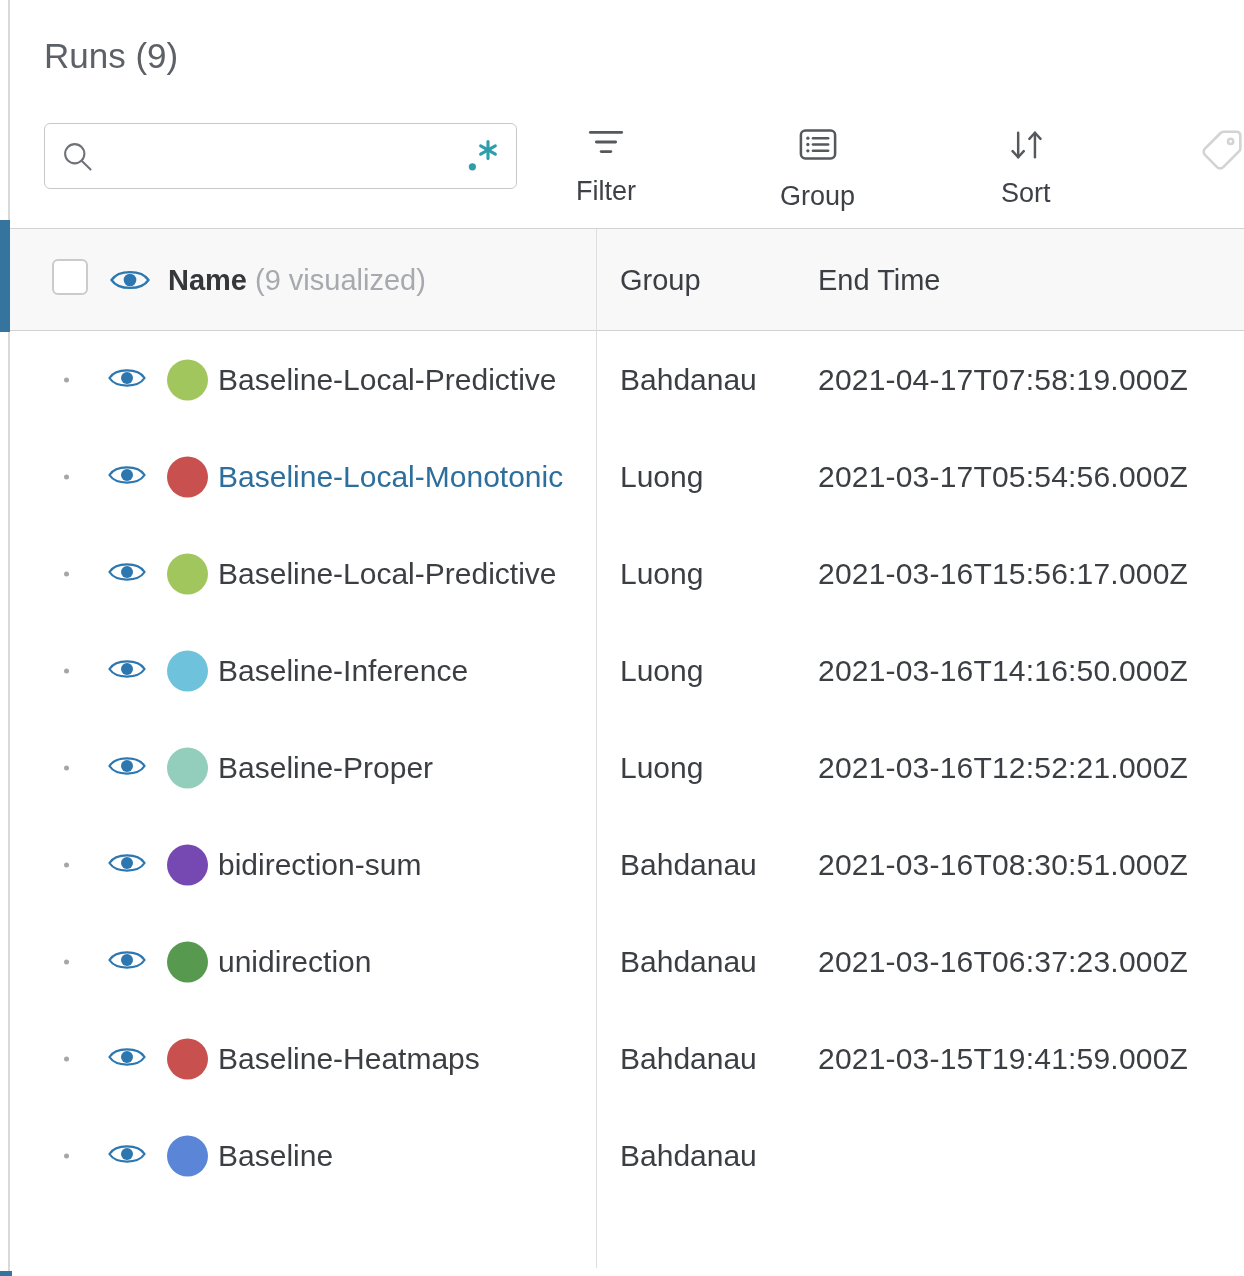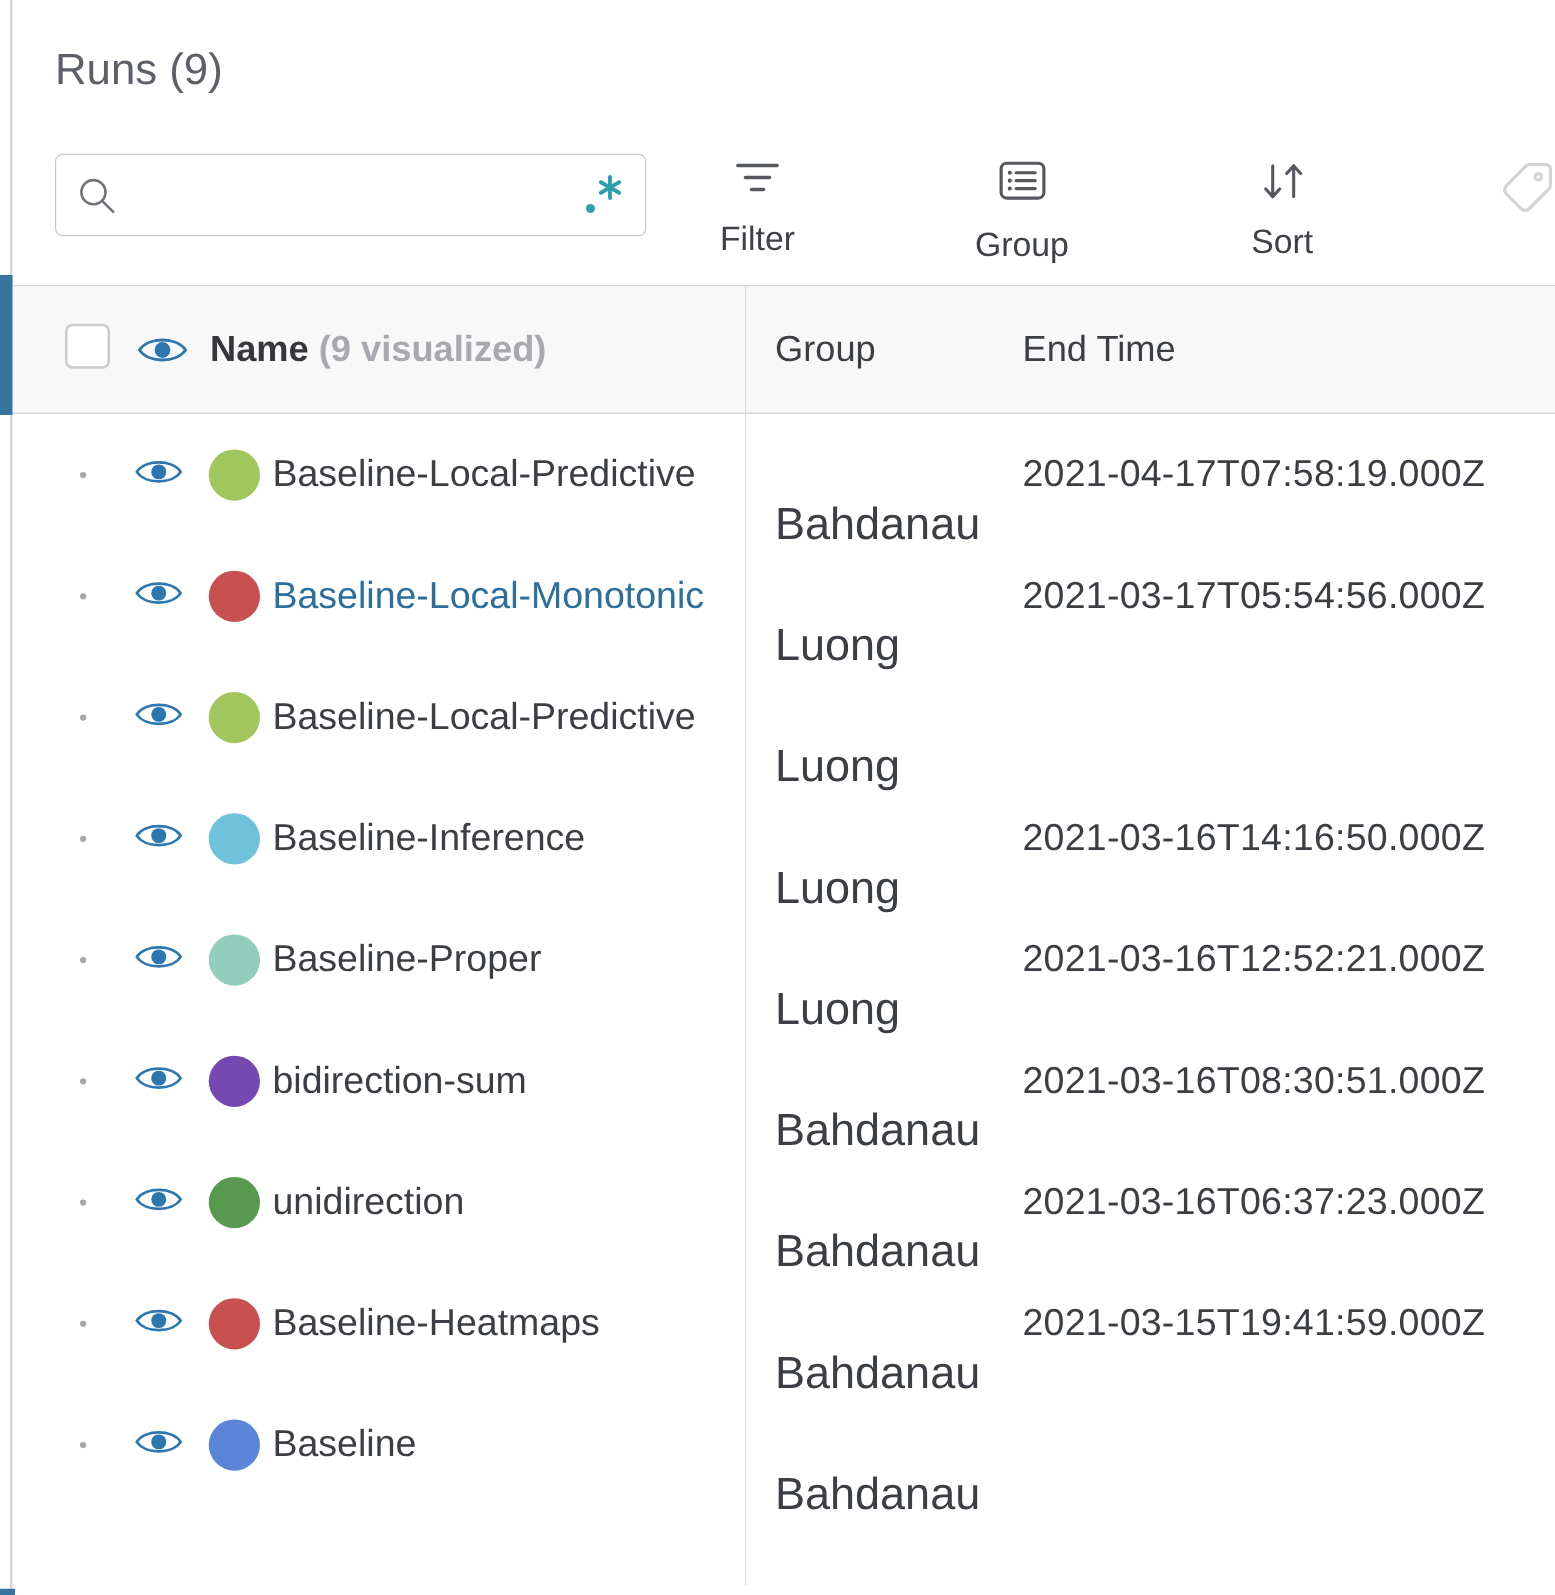--- a/index.html
+++ b/index.html
@@ -41,39 +41,39 @@
     background:#f8f8f9; border-top:1px solid #d2d2d2; border-bottom:1px solid #d2d2d2;
   }
   .blue-bar { position:absolute; left:0; top:220px; width:10px; height:112px; background:var(--header-bar-blue); z-index:3; }
   .checkbox {
     position:absolute; left:52px; top:30px; width:36px; height:36px; box-sizing:border-box;
     background:#fff; border:2px solid #cbcbcb; border-radius:6px; cursor:pointer;
   }
   .eye { color:var(--eye-blue); display:block; }
   .thead .eye { position:absolute; left:110px; top:37px; cursor:pointer; }
   .name-h { position:absolute; left:168px; top:50%; transform:translateY(-50%); font-size:29px; font-weight:700; color:#35373b; white-space:nowrap; }
-  .vis-h  { font-weight:700; color:#a7a9ae; margin-left:8px; }
+  .vis-h  { font-weight:400; color:#a7a9ae; margin-left:8px; }
   .col-h  { position:absolute; top:50%; transform:translateY(-50%); font-size:29px; font-weight:400; color:#3b3e43; }
   .group-h { left:620px; }
   .endtime-h { left:818px; }
 
   .col-divider { position:absolute; left:596px; top:229px; width:1px; height:1039px; background:#dedede; }
 
   
   .tbody { position:absolute; left:0; top:331px; width:1244px; }
   .row { position:relative; height:97px; }
   .drag-dot { position:absolute; left:64px; top:50%; transform:translateY(-50%); width:5px; height:5px; border-radius:50%; background:#a6a6a6; cursor:grab; }
   .row .eye { position:absolute; left:108px; top:50%; transform:translateY(-50%); cursor:pointer; }
   .dot { position:absolute; left:167px; top:50%; transform:translateY(-50%); width:41px; height:41px; border-radius:50%; cursor:pointer; }
   .run-name {
     position:absolute; left:218px; top:50%; transform:translateY(-50%);
     font-size:30px; color:#3b3e43; max-width:352px; overflow:hidden; white-space:nowrap; cursor:pointer;
   }
   .run-name.link { color:var(--link-blue); }
-  .run-group { position:absolute; left:620px; top:50%; transform:translateY(-50%); font-size:36px; color:#3b3e43; white-space:nowrap;margin-top:39px; }
+  .run-group { position:absolute; left:620px; top:50%; transform:translateY(-50%); font-size:30px; color:#3b3e43; white-space:nowrap; }
   .run-time  { position:absolute; left:818px; top:50%; transform:translateY(-50%); font-size:30px; color:#3b3e43; letter-spacing:0.2px; white-space:nowrap; }
 
   .bottom-blue { position:absolute; left:0; bottom:0; width:12px; height:5px; background:var(--header-bar-blue); }
 </style>
 </head>
 <body>
 
 <div class="left-border"></div>
 
 <div class="panel-title">Runs (9)</div>
@@ -195,20 +195,21 @@
     <span class="drag-dot"></span>
     <span class="eye">
       <svg width="38" height="27" viewBox="0 0 26 17" fill="none" stroke="currentColor" stroke-width="1.5">
         <path d="M1 8.5 C5.5 1.6 20.5 1.6 25 8.5 C20.5 15.4 5.5 15.4 1 8.5 Z"></path>
         <circle cx="13" cy="8.5" r="4.1" fill="currentColor" stroke="none"></circle>
       </svg>
     </span>
     <span class="dot" style="background: rgb(162, 198, 94);"></span>
     <span class="run-name">Baseline-Local-Predictive</span>
     <span class="run-group">Luong</span>
+    <span class="run-time">2021-03-16T15:56:17.000Z</span>
   </div>
 
   <div class="row">
     <span class="drag-dot"></span>
     <span class="eye">
       <svg width="38" height="27" viewBox="0 0 26 17" fill="none" stroke="currentColor" stroke-width="1.5">
         <path d="M1 8.5 C5.5 1.6 20.5 1.6 25 8.5 C20.5 15.4 5.5 15.4 1 8.5 Z"></path>
         <circle cx="13" cy="8.5" r="4.1" fill="currentColor" stroke="none"></circle>
       </svg>
     </span>

